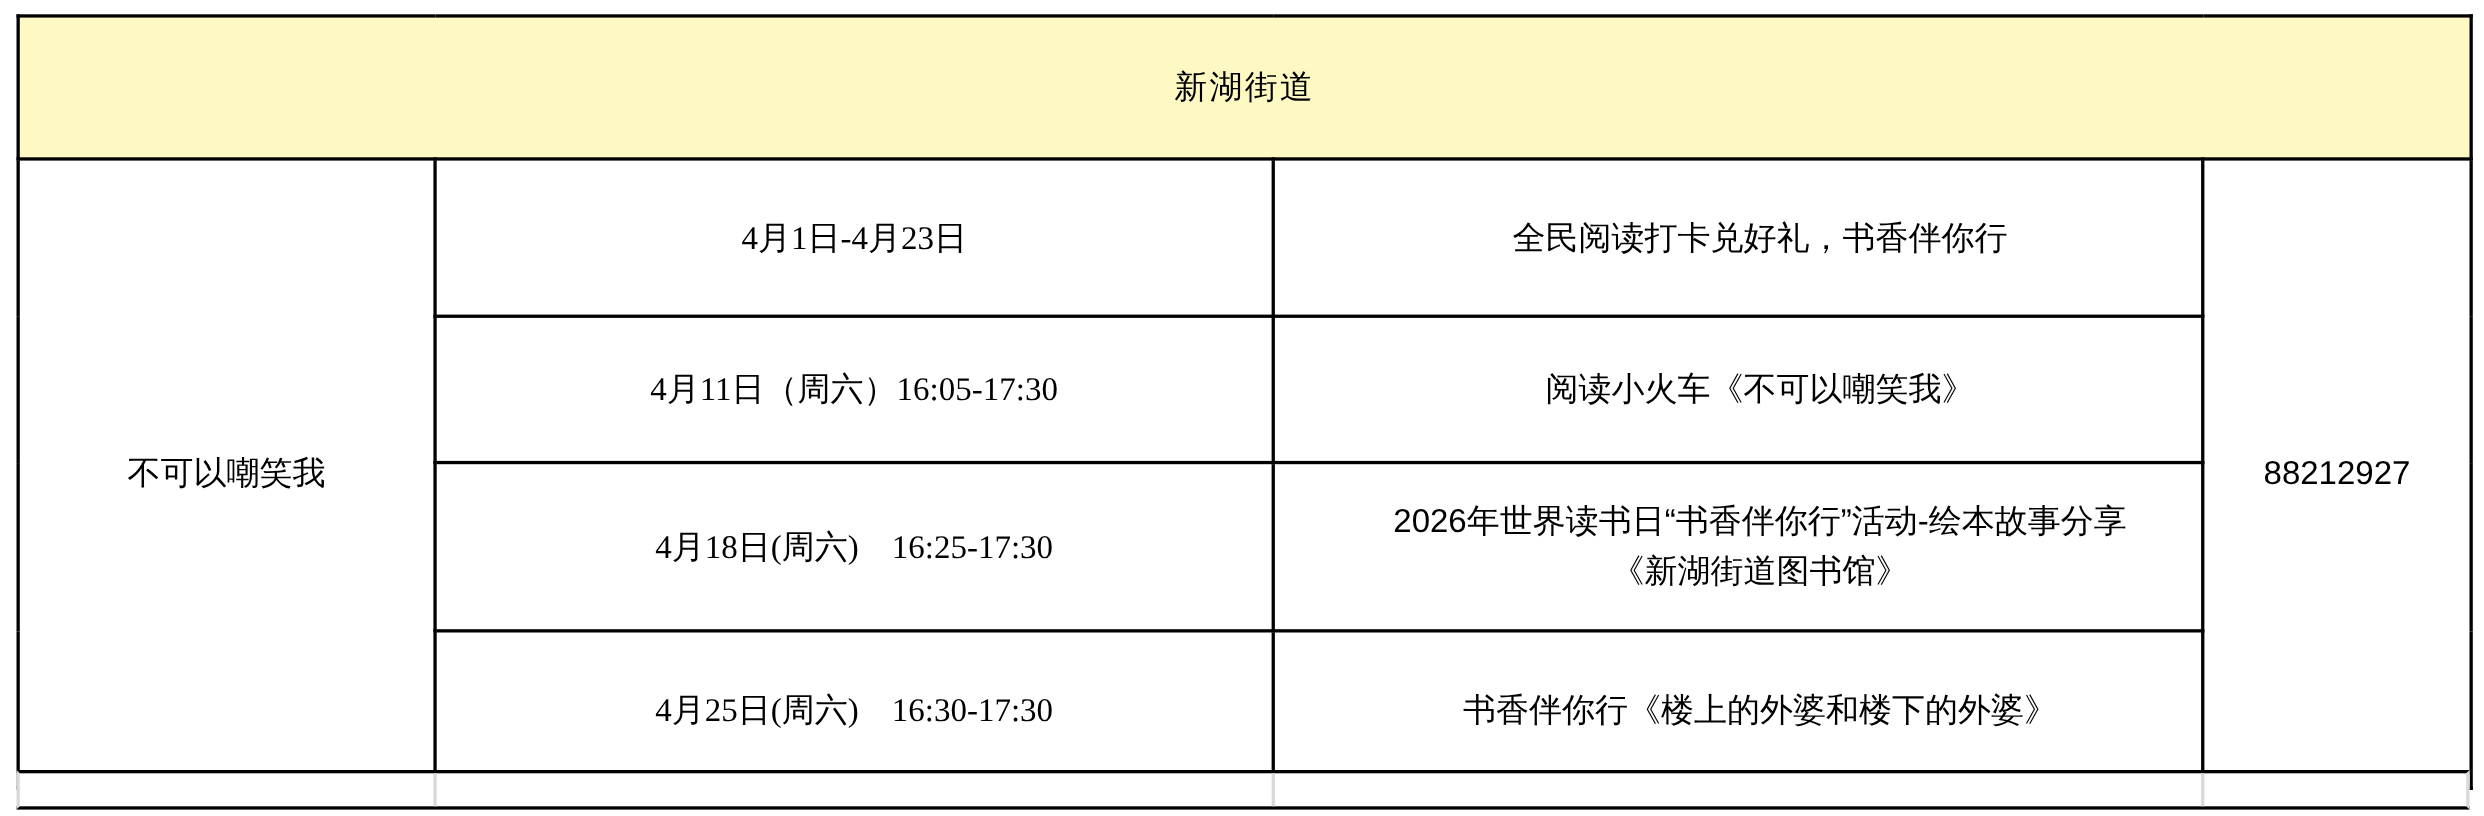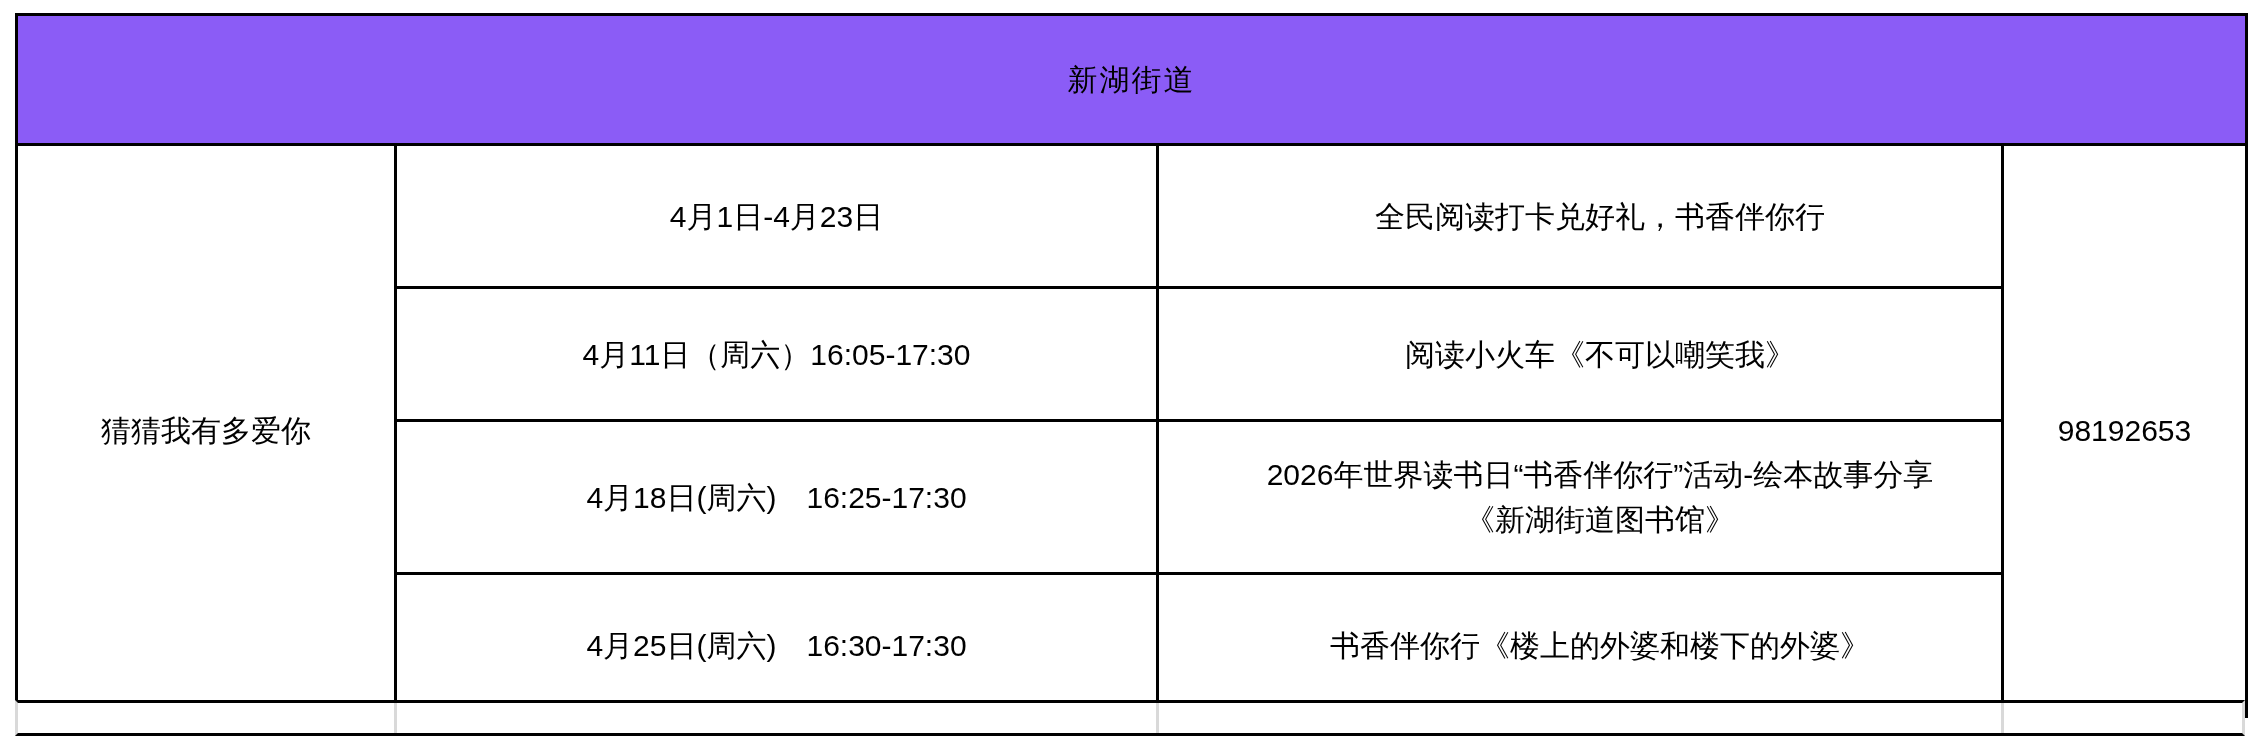--- a/index.html
+++ b/index.html
@@ -48,35 +48,36 @@
   }
 
   
   col.c-org   { width: 379px; }
   col.c-date  { width: 762px; }
   col.c-act   { width: 845px; }
   col.c-tel   { width: 244px; }
 
   
   td.banner {
-    background: #8b5cf6;
+    background: #fef9c3;
     height: 127px;
     color: #ffffff;
     font-size: 43px;
     font-weight: bold;
     letter-spacing: 2px;
   }
 
   
   td.org-cell {
     font-size: 30px;
   }
   td.date-cell {
     font-size: 30px;
     white-space: nowrap;
+    font-family: Liberation Serif, serif;
   }
   td.act-cell {
     font-size: 30px;
     padding: 0 14px;
   }
   td.tel-cell {
     font-size: 31px;
   }
 
   tr.r1 td { height: 140px; }
@@ -123,26 +124,26 @@
         <col class="c-date">
         <col class="c-act">
         <col class="c-tel">
       </colgroup>
       <tbody>
         <tr>
           <td class="banner" colspan="4">新湖街道</td>
         </tr>
 
         <tr class="r1">
-          <td class="org-cell" rowspan="4">猜猜我有多爱你</td>
+          <td class="org-cell" rowspan="4">不可以嘲笑我</td>
           <td class="date-cell">4月1日-4月23日</td>
           <td class="act-cell">
             <span class="act-line">全民阅读打卡兑好礼，书香伴你行</span>
           </td>
-          <td class="tel-cell" rowspan="4">98192653</td>
+          <td class="tel-cell" rowspan="4">88212927</td>
         </tr>
 
         <tr class="r2">
           <td class="date-cell">4月11日（周六）16:05-17:30</td>
           <td class="act-cell">
             <span class="act-line">阅读小火车《不可以嘲笑我》</span>
           </td>
         </tr>
 
         <tr class="r3">

